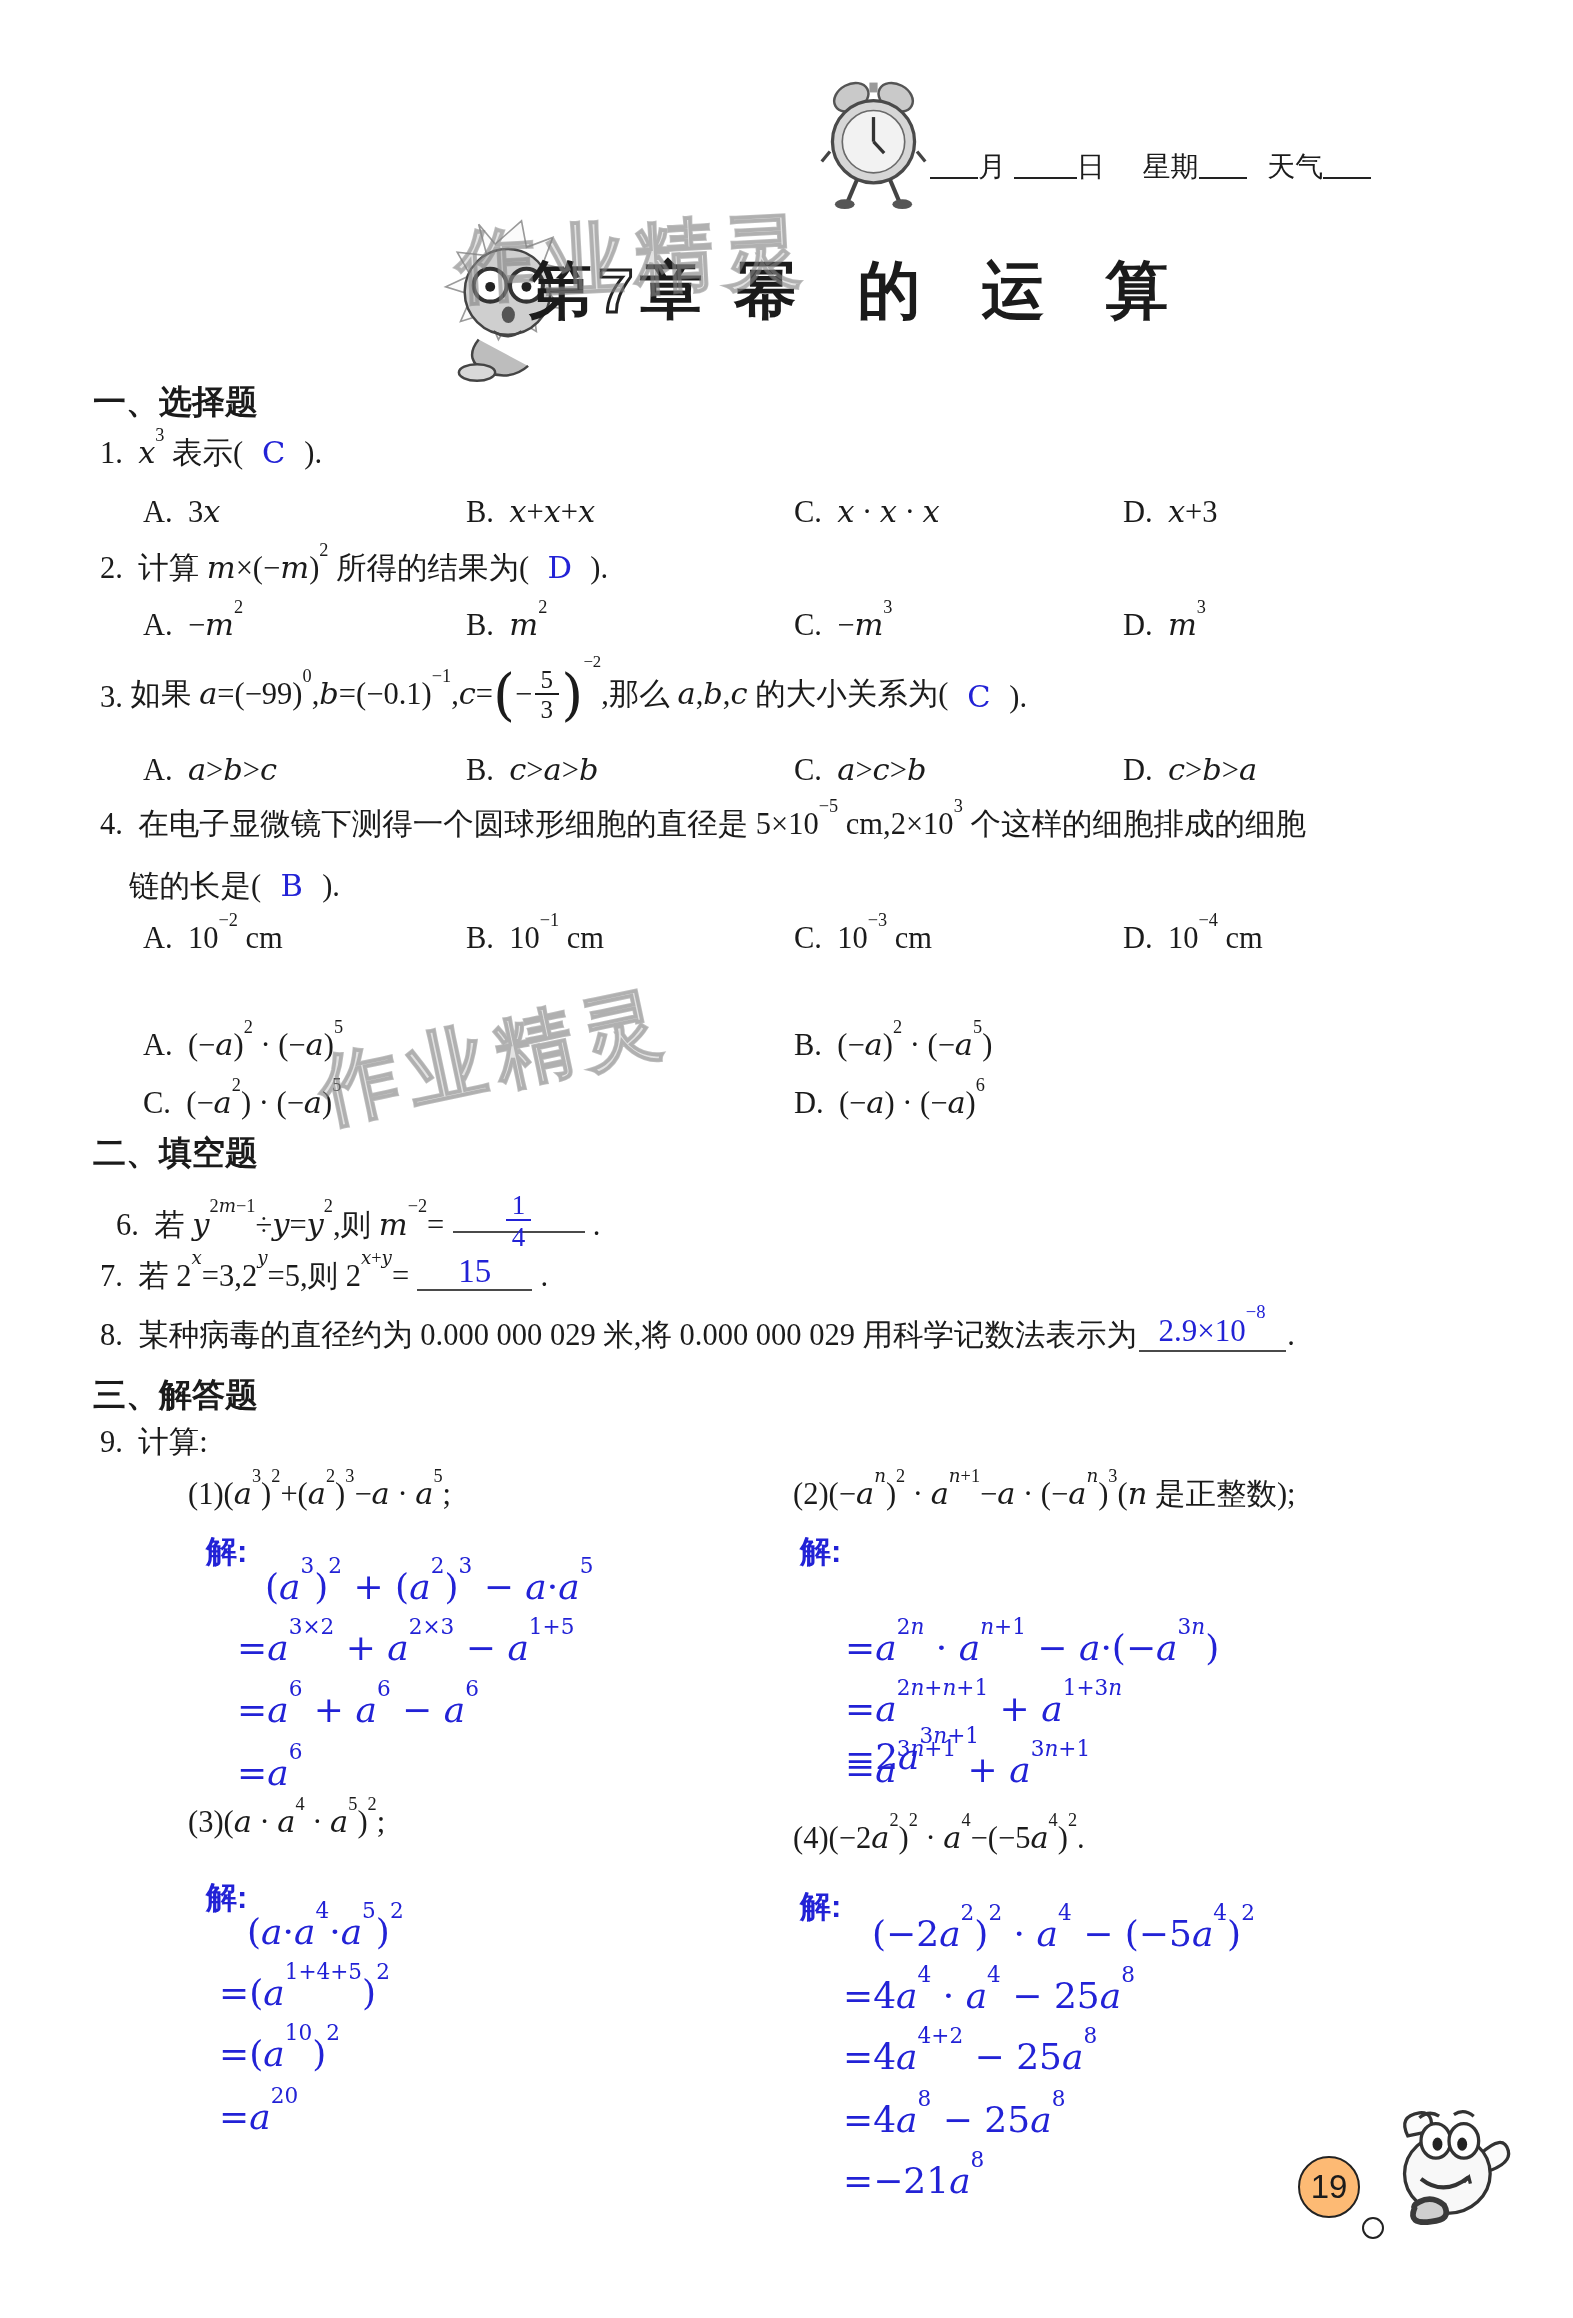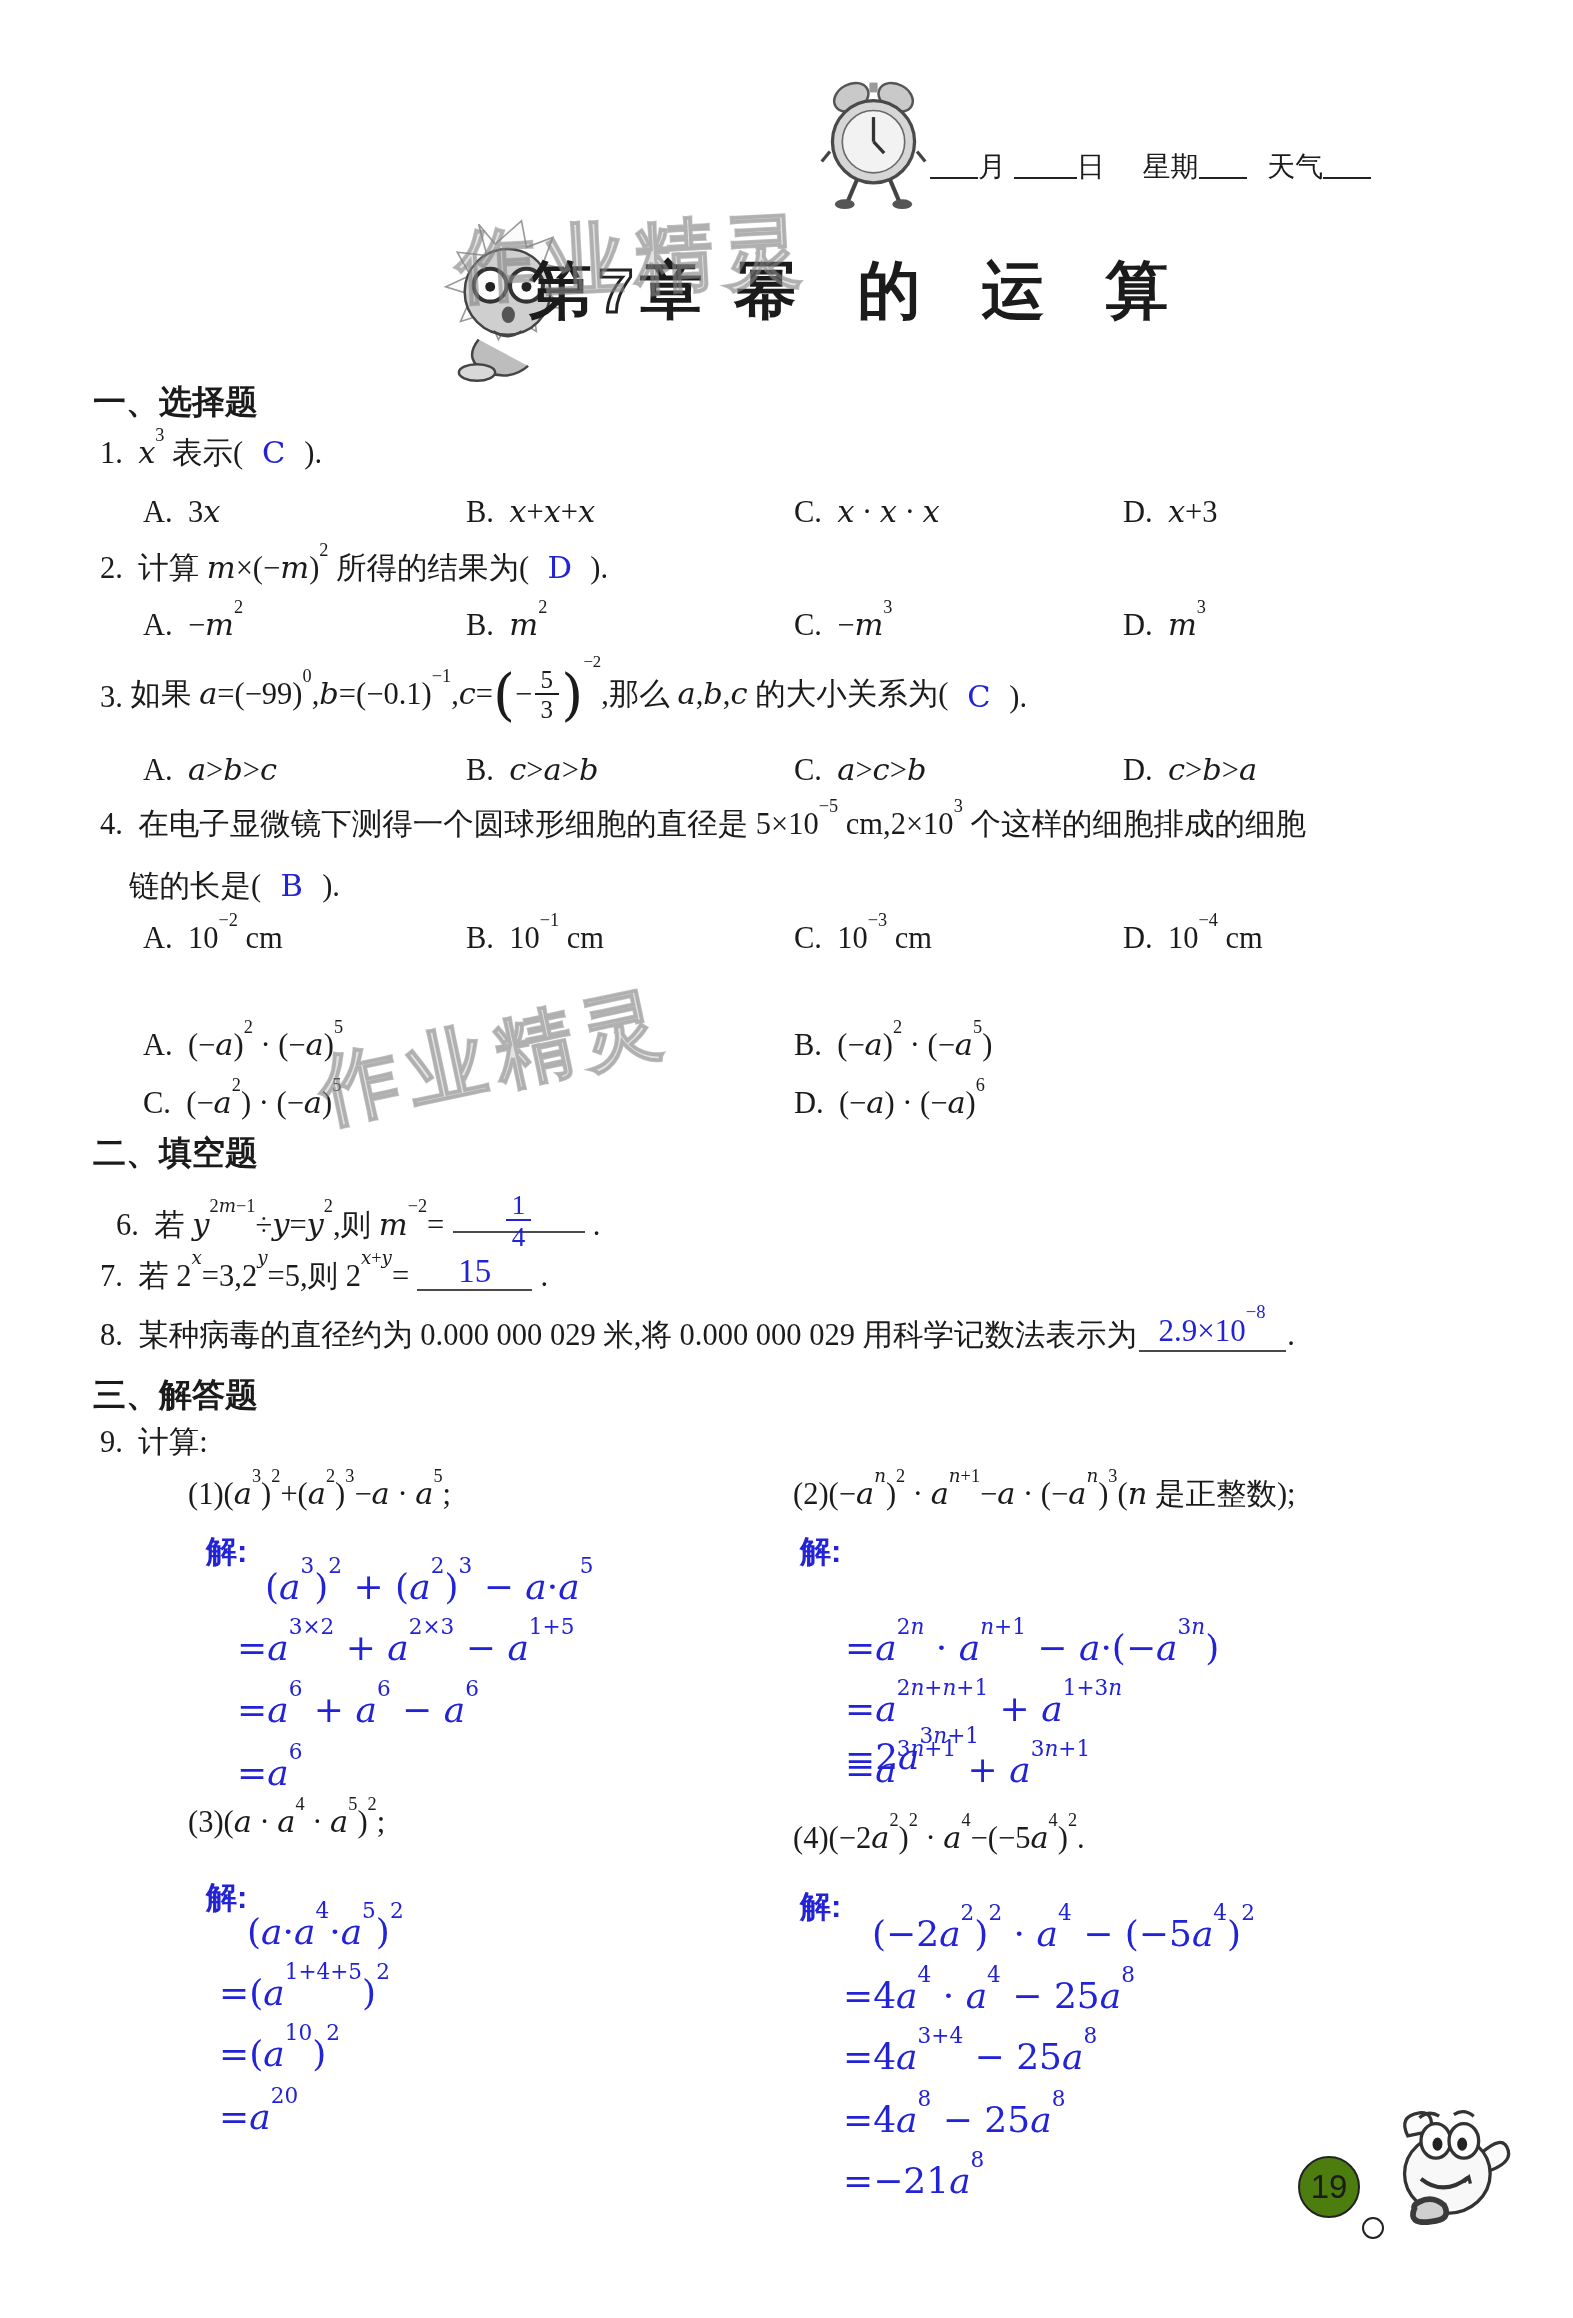--- a/index.html
+++ b/index.html
@@ -33,21 +33,21 @@
       font-family:"Liberation Sans",sans-serif;z-index:3;pointer-events:none;}
   .titlebar{position:absolute;left:529px;top:248px;font-size:63px;font-weight:700;
             font-family:Liberation Mono, monospace;white-space:nowrap;z-index:2;}
   .hollow{color:#ffffff;-webkit-text-stroke:2.9px #222;padding:0 5px;}
   .tname{margin-left:31px;letter-spacing:11.5px;}
   .dateline{position:absolute;left:930px;top:148px;font-size:28px;white-space:nowrap;
             font-family:"Liberation Sans","DejaVu Sans",sans-serif;}
   .ub{display:inline-block;border-bottom:2.5px solid #222;height:25px;vertical-align:-3.3px;}
   .circle19{position:absolute;left:1298px;top:2156px;width:58px;height:58px;border:2.9px solid #222;
             border-radius:50%;display:flex;align-items:center;justify-content:center;
-            font-size:33px;font-family:"Liberation Sans",sans-serif;background:#4d7c0f;z-index:2;}
+            font-size:33px;font-family:"Liberation Sans",sans-serif;background:#fdba74;z-index:2;}
   .dotcircle{position:absolute;left:1362px;top:2217px;width:18px;height:18px;border:2.9px solid #222;
              border-radius:50%;background:#fff;z-index:2;}
   svg{overflow:visible;}
 </style>
 </head>
 <body>
 
 <div class="page">
 
   <div style="position:absolute;left:820px;top:76px;">
@@ -215,21 +215,21 @@
 
   <div class="row jie blue" style="left:206px;top:1879px">解:</div>
   <div class="row sol blue" style="left:247px;top:1909px">(<i>a</i>·<i>a</i><sup>4</sup>·<i>a</i><sup>5</sup>)<sup>2</sup></div>
   <div class="row sol blue" style="left:219px;top:1970px">=(<i>a</i><sup>1+4+5</sup>)<sup>2</sup></div>
   <div class="row sol blue" style="left:219px;top:2031px">=(<i>a</i><sup>10</sup>)<sup>2</sup></div>
   <div class="row sol blue" style="left:219px;top:2094px">=<i>a</i><sup>20</sup></div>
 
   <div class="row jie blue" style="left:800px;top:1888px">解:</div>
   <div class="row sol blue" style="left:872px;top:1911px">(−2<i>a</i><sup>2</sup>)<sup>2</sup> · <i>a</i><sup>4</sup> − (−5<i>a</i><sup>4</sup>)<sup>2</sup></div>
   <div class="row sol blue" style="left:843px;top:1973px">=4<i>a</i><sup>4</sup> · <i>a</i><sup>4</sup> − 25<i>a</i><sup>8</sup></div>
-  <div class="row sol blue" style="left:843px;top:2034px">=4<i>a</i><sup>3+4</sup> − 25<i>a</i><sup>8</sup></div>
+  <div class="row sol blue" style="left:843px;top:2034px">=4<i>a</i><sup>4+2</sup> − 25<i>a</i><sup>8</sup></div>
   <div class="row sol blue" style="left:843px;top:2097px">=4<i>a</i><sup>8</sup> − 25<i>a</i><sup>8</sup></div>
   <div class="row sol blue" style="left:843px;top:2158px">=−21<i>a</i><sup>8</sup></div>
 
   <div class="circle19">
     <span>19</span>
   </div>
   <div class="dotcircle"></div>
 
   <div style="position:absolute;left:1383px;top:2103px;">
     <svg width="132" height="140" viewBox="0 0 160 170">

